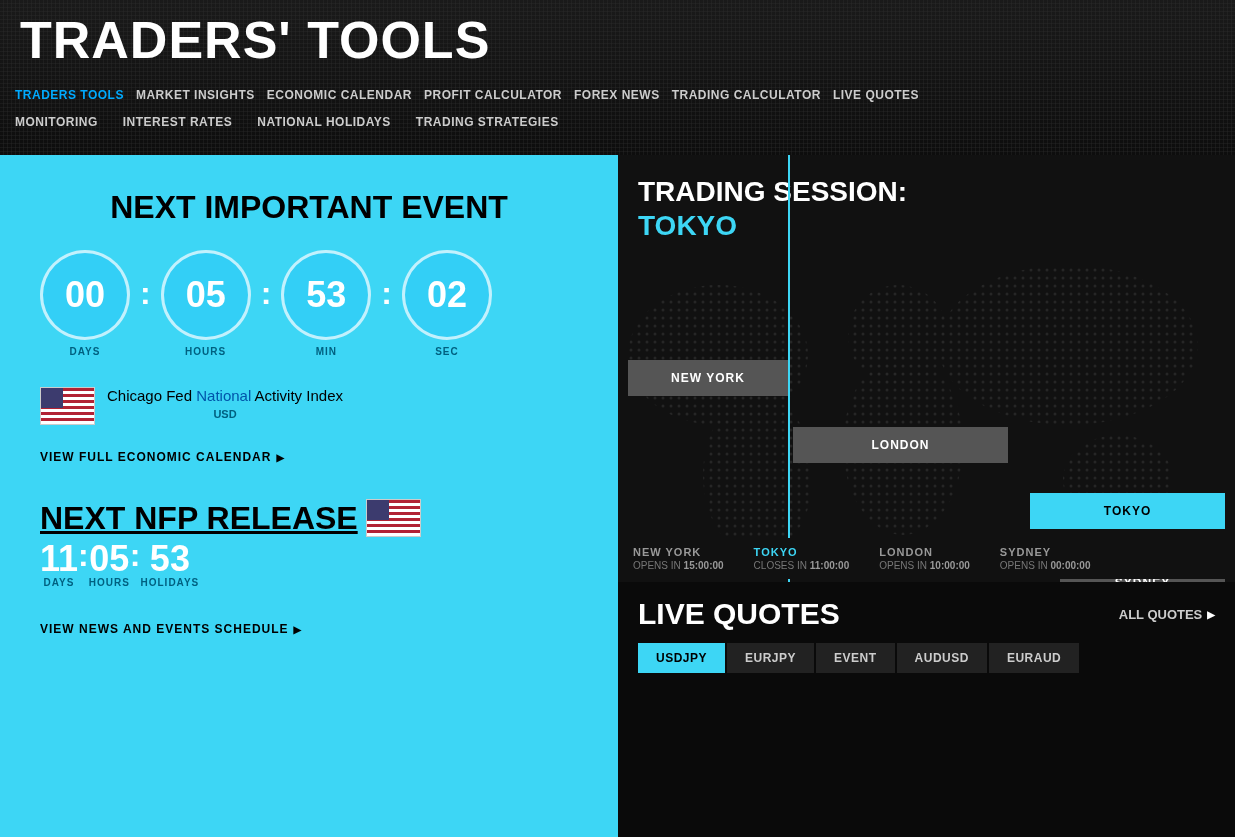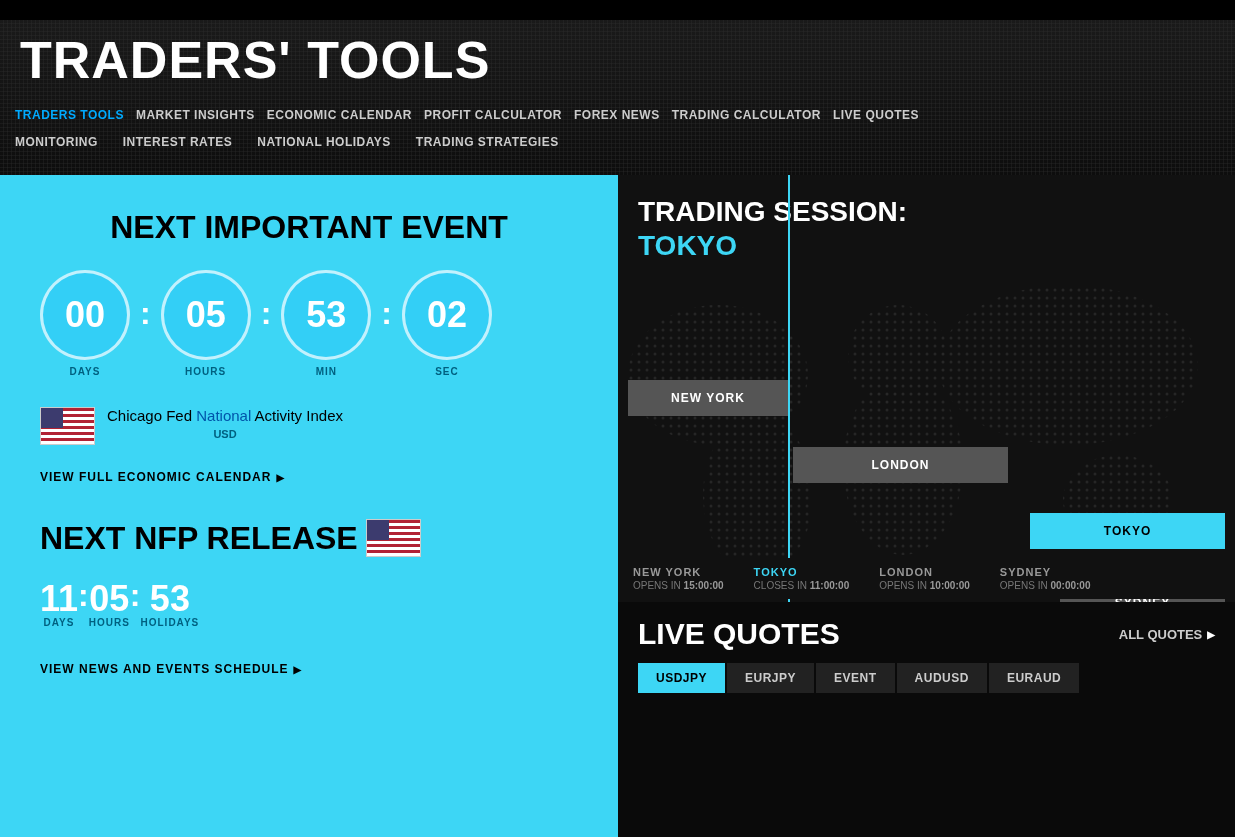--- a/index.html
+++ b/index.html
@@ -4,21 +4,20 @@
   <style>
     * { margin: 0; padding: 0; box-sizing: border-box; }
     body { font-family: Arial, Helvetica, sans-serif; width: 1235px; height: 837px; overflow: hidden; background: #000; }
 
     
     .header-bg {
       position: relative;
       height: 155px;
       background: linear-gradient(to bottom, #1a1a1a, #0d0d0d);
       overflow: hidden;
-      margin-top: 20px;
     }
     .header-bg::before {
       content: '';
       position: absolute;
       top: 0; left: 0; right: 0; bottom: 0;
       background: repeating-linear-gradient(
         90deg,
         transparent,
         transparent 3px,
         rgba(50,50,50,0.3) 3px,
@@ -201,21 +200,21 @@
       gap: 5px;
       margin-bottom: 35px;
     }
     .view-link::after { content: '▶'; font-size: 10px; }
 
     
     .nfp-header {
       display: flex;
       align-items: center;
       gap: 8px;
-      margin-bottom: 20px;
+      text-decoration: underline;
     }
     .nfp-title {
       font-size: 32px;
       font-weight: 900;
       color: #000;
       text-transform: uppercase;
       font-family: Arial Black, Arial, sans-serif;
     }
 
     .flag-icon-sm {

